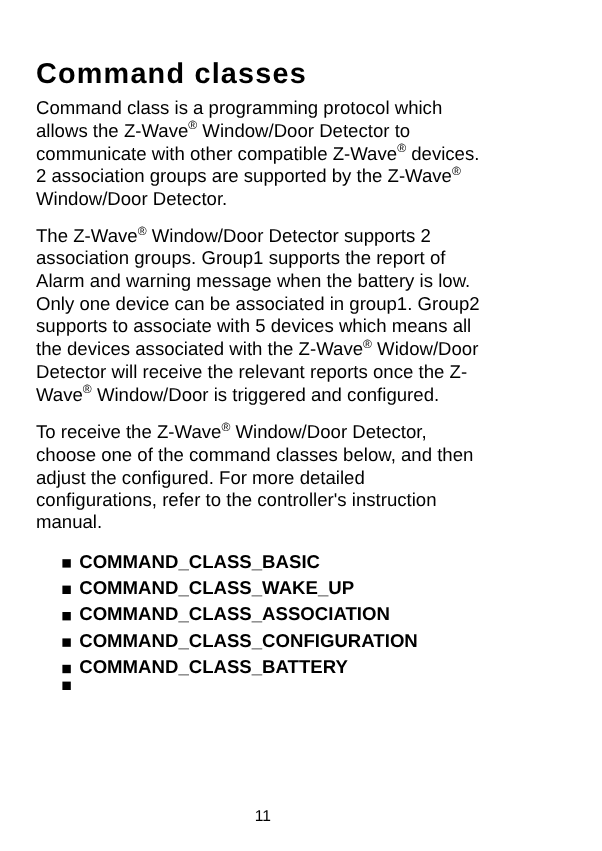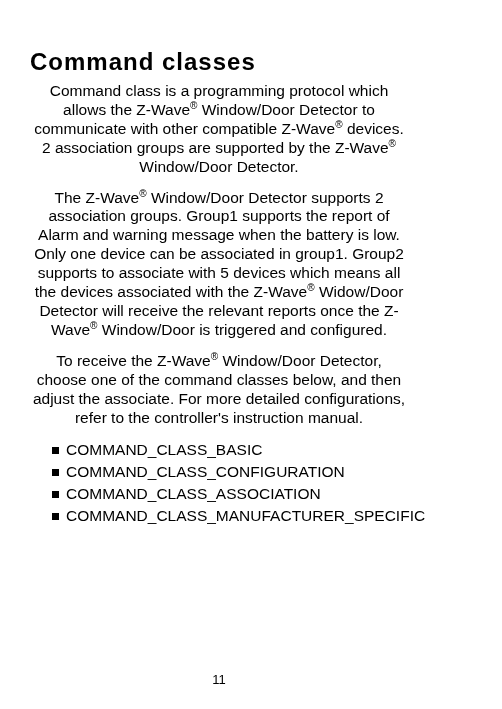--- a/index.html
+++ b/index.html
@@ -1,58 +1,65 @@
 <!DOCTYPE html>
 <html><head>
 <meta charset="utf-8">
 <style>
   * { margin: 0; padding: 0; box-sizing: border-box; }
   html, body { width: 502px; height: 709px; background: #fff; font-family: Arial, Helvetica, sans-serif; color: #000; }
   .page { padding: 48px 30px 20px 30px; }
   h1 { font-size: 24px; font-weight: bold; letter-spacing: 1px; margin-bottom: 6px; }
-  p { font-size: 15.5px; line-height: 1.22; margin-bottom: 12px; text-align: center; }
+  p { font-size: 15.5px; line-height: 1.22; margin-bottom: 12px; }
   sup { font-size: 0.65em; vertical-align: super; line-height: 0; }
   .list { margin-top: 6px; padding-left: 22px; }
-  .list-item { font-size: 15.5px; line-height: 1.42; display: flex; align-items: center; gap: 7px; }
+  .list-item { font-size: 15.5px; line-height: 1.42; display: flex; align-items: center; gap: 7px; font-weight: bold; }
   .bullet { width: 7px; height: 7px; background: #000; flex: 0 0 auto; }
   .pagenum { position: absolute; left: 0; right: 0; top: 672px; text-align: center; font-size: 13px; }
   .container { position: relative; width: 438px; height: 709px; }
 </style>
 </head>
 <body>
 
 <div class="container">
   <div class="page">
     <h1>Command classes</h1>
 
     <p>
       <span>Command class is a programming protocol which allows the Z-Wave</span><sup>®</sup><span> Window/Door Detector to communicate with other compatible Z-Wave</span><sup>®</sup><span> devices. 2 association groups are supported by the Z-Wave</span><sup>®</sup><span> Window/Door Detector.</span>
     </p>
 
     <p>
       <span>The Z-Wave</span><sup>®</sup><span> Window/Door Detector supports 2 association groups. Group1 supports the report of Alarm and warning message when the battery is low. Only one device can be associated in group1. Group2 supports to associate with 5 devices which means all the devices associated with the Z-Wave</span><sup>®</sup><span> Widow/Door Detector will receive the relevant reports once the Z-Wave</span><sup>®</sup><span> Window/Door is triggered and configured.</span>
     </p>
 
     <p>
-      <span>To receive the Z-Wave</span><sup>®</sup><span> Window/Door Detector, choose one of the command classes below, and then adjust the associate. For more detailed configurations, refer to the controller's instruction manual.</span>
+      <span>To receive the Z-Wave</span><sup>®</sup><span> Window/Door Detector, choose one of the command classes below, and then adjust the configured. For more detailed configurations, refer to the controller's instruction manual.</span>
     </p>
 
     <div class="list">
       <div class="list-item">
           <span class="bullet"></span>
           <span>COMMAND_CLASS_BASIC</span>
         </div>
       <div class="list-item">
           <span class="bullet"></span>
-          <span>COMMAND_CLASS_CONFIGURATION</span>
+          <span>COMMAND_CLASS_WAKE_UP</span>
         </div>
       <div class="list-item">
           <span class="bullet"></span>
           <span>COMMAND_CLASS_ASSOCIATION</span>
         </div>
       <div class="list-item">
           <span class="bullet"></span>
-          <span>COMMAND_CLASS_MANUFACTURER_SPECIFIC</span>
+          <span>COMMAND_CLASS_CONFIGURATION</span>
+        </div>
+      <div class="list-item">
+          <span class="bullet"></span>
+          <span>COMMAND_CLASS_BATTERY</span>
+        </div>
+      <div class="list-item">
+          <span class="bullet"></span>
         </div>
     </div>
   </div>
   <div class="pagenum">11</div>
 </div>
 
 </body></html>

